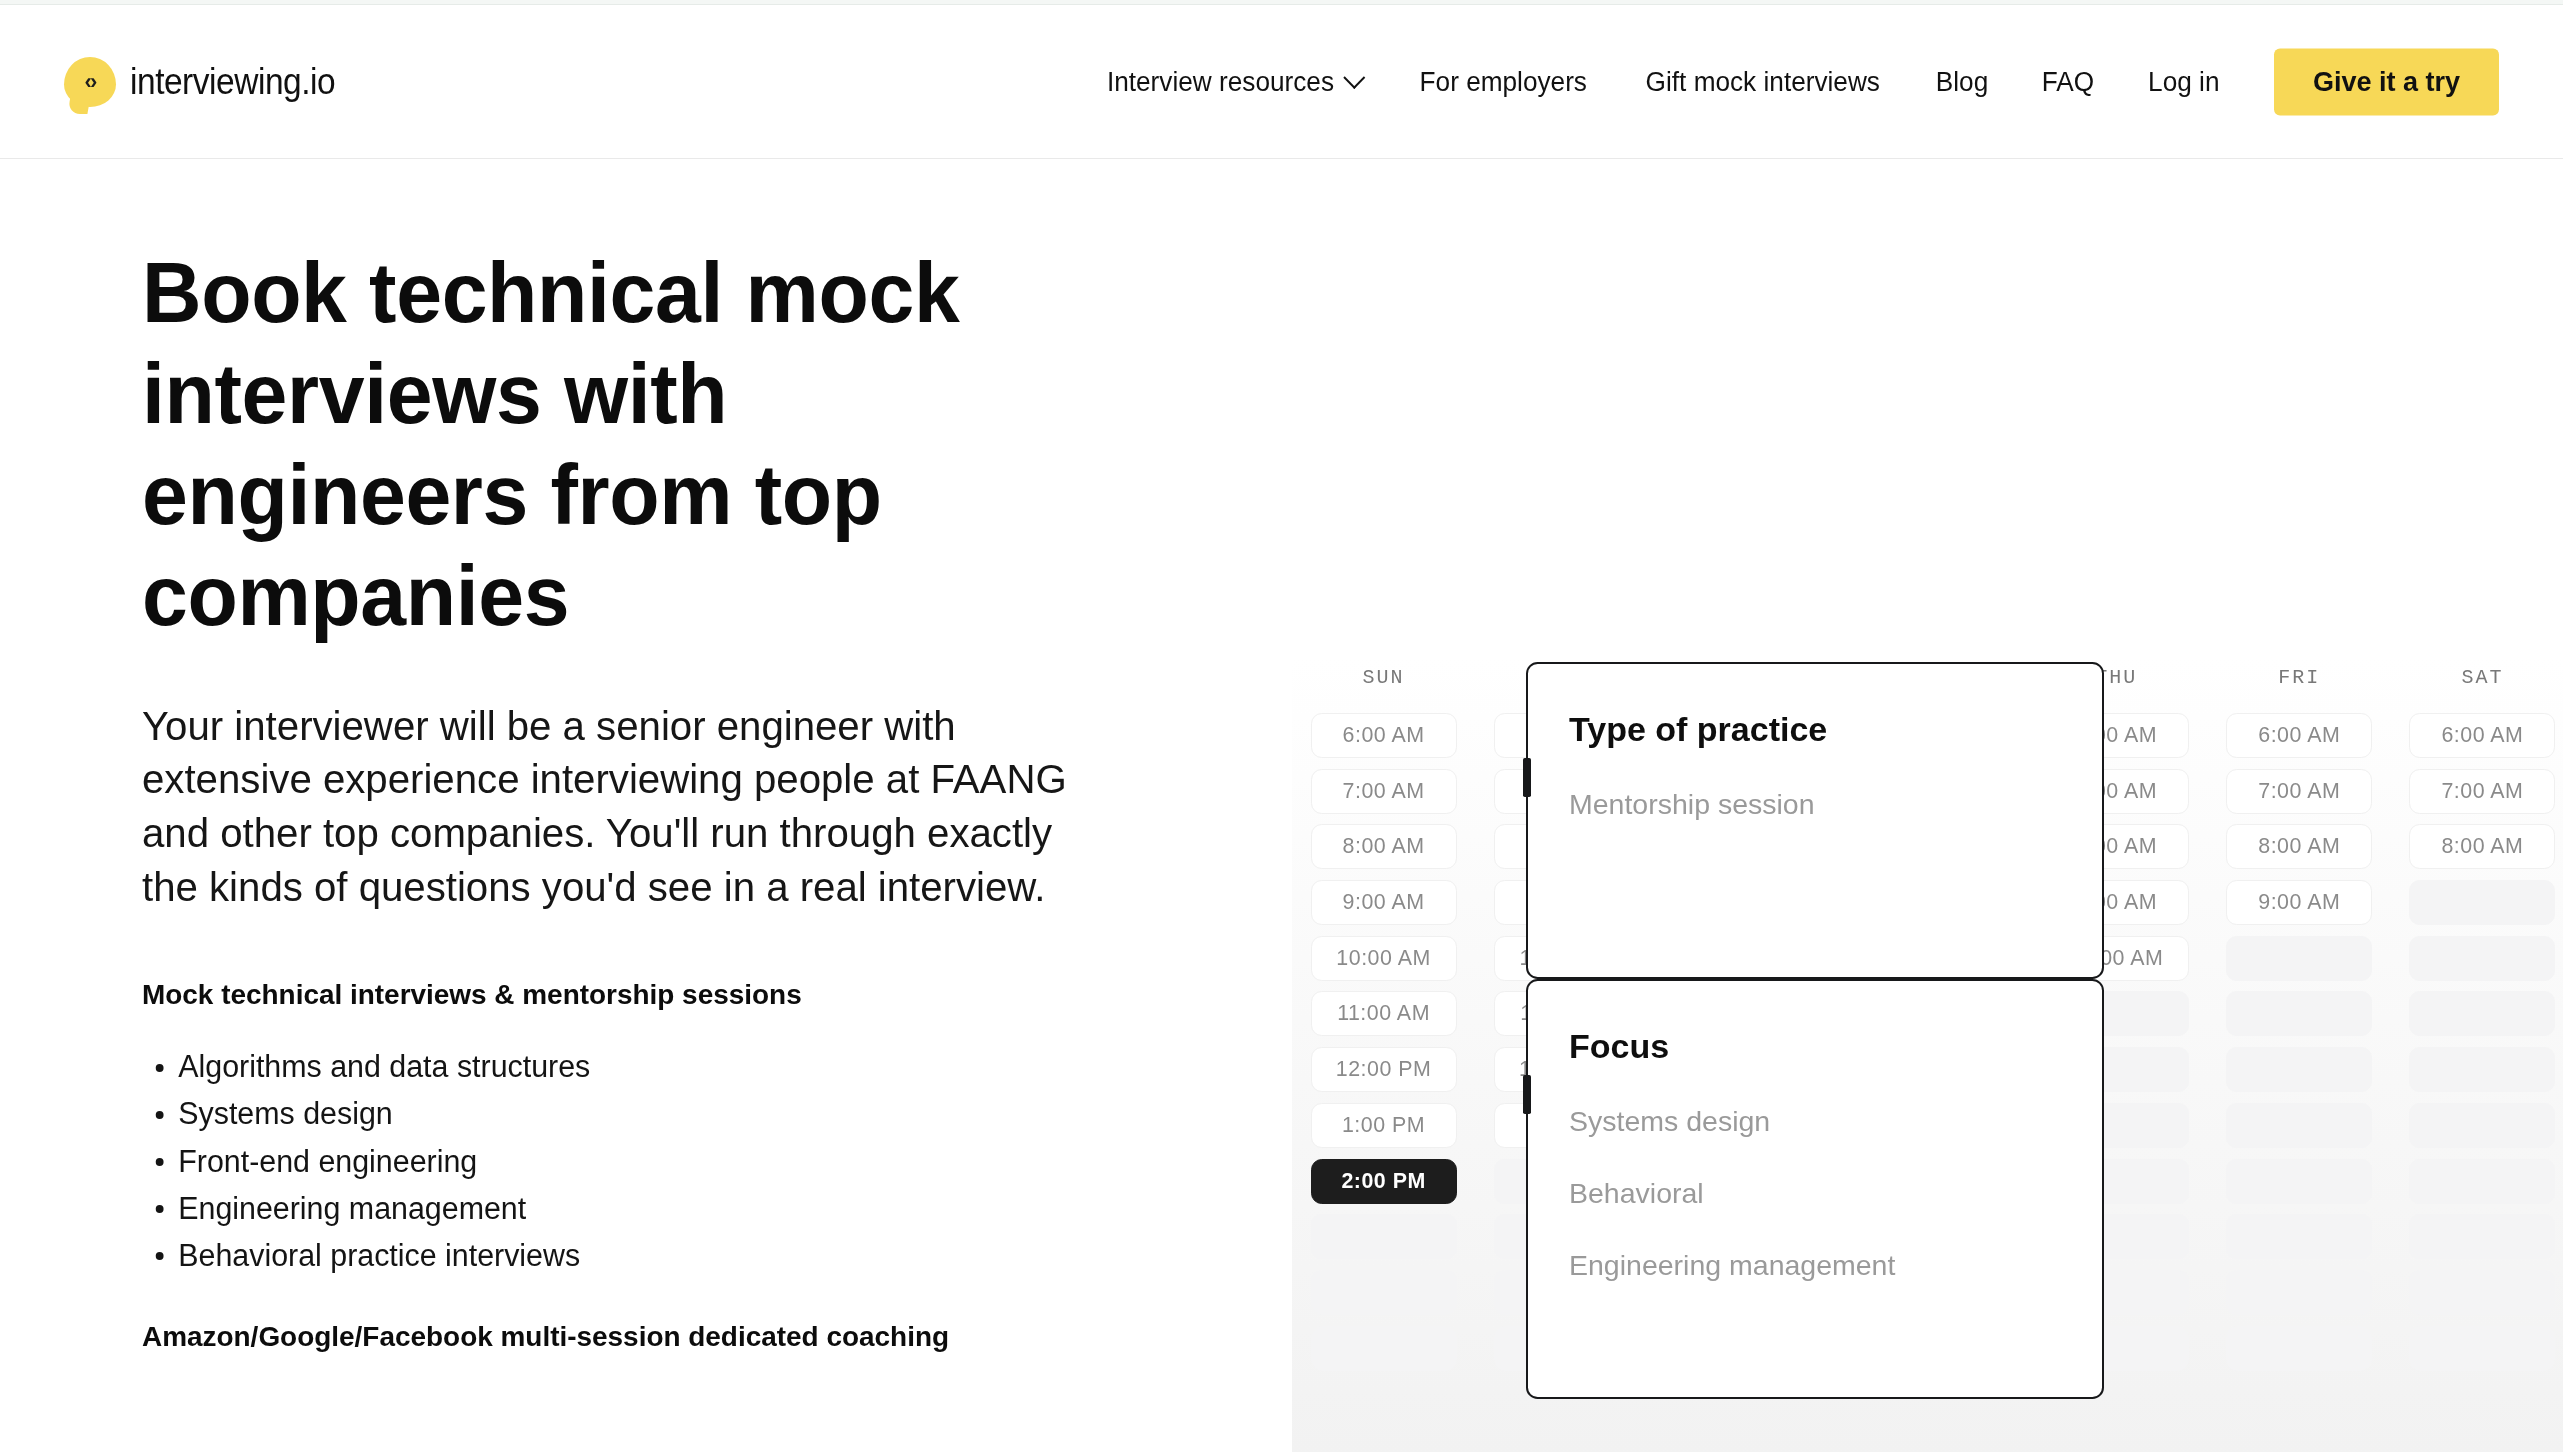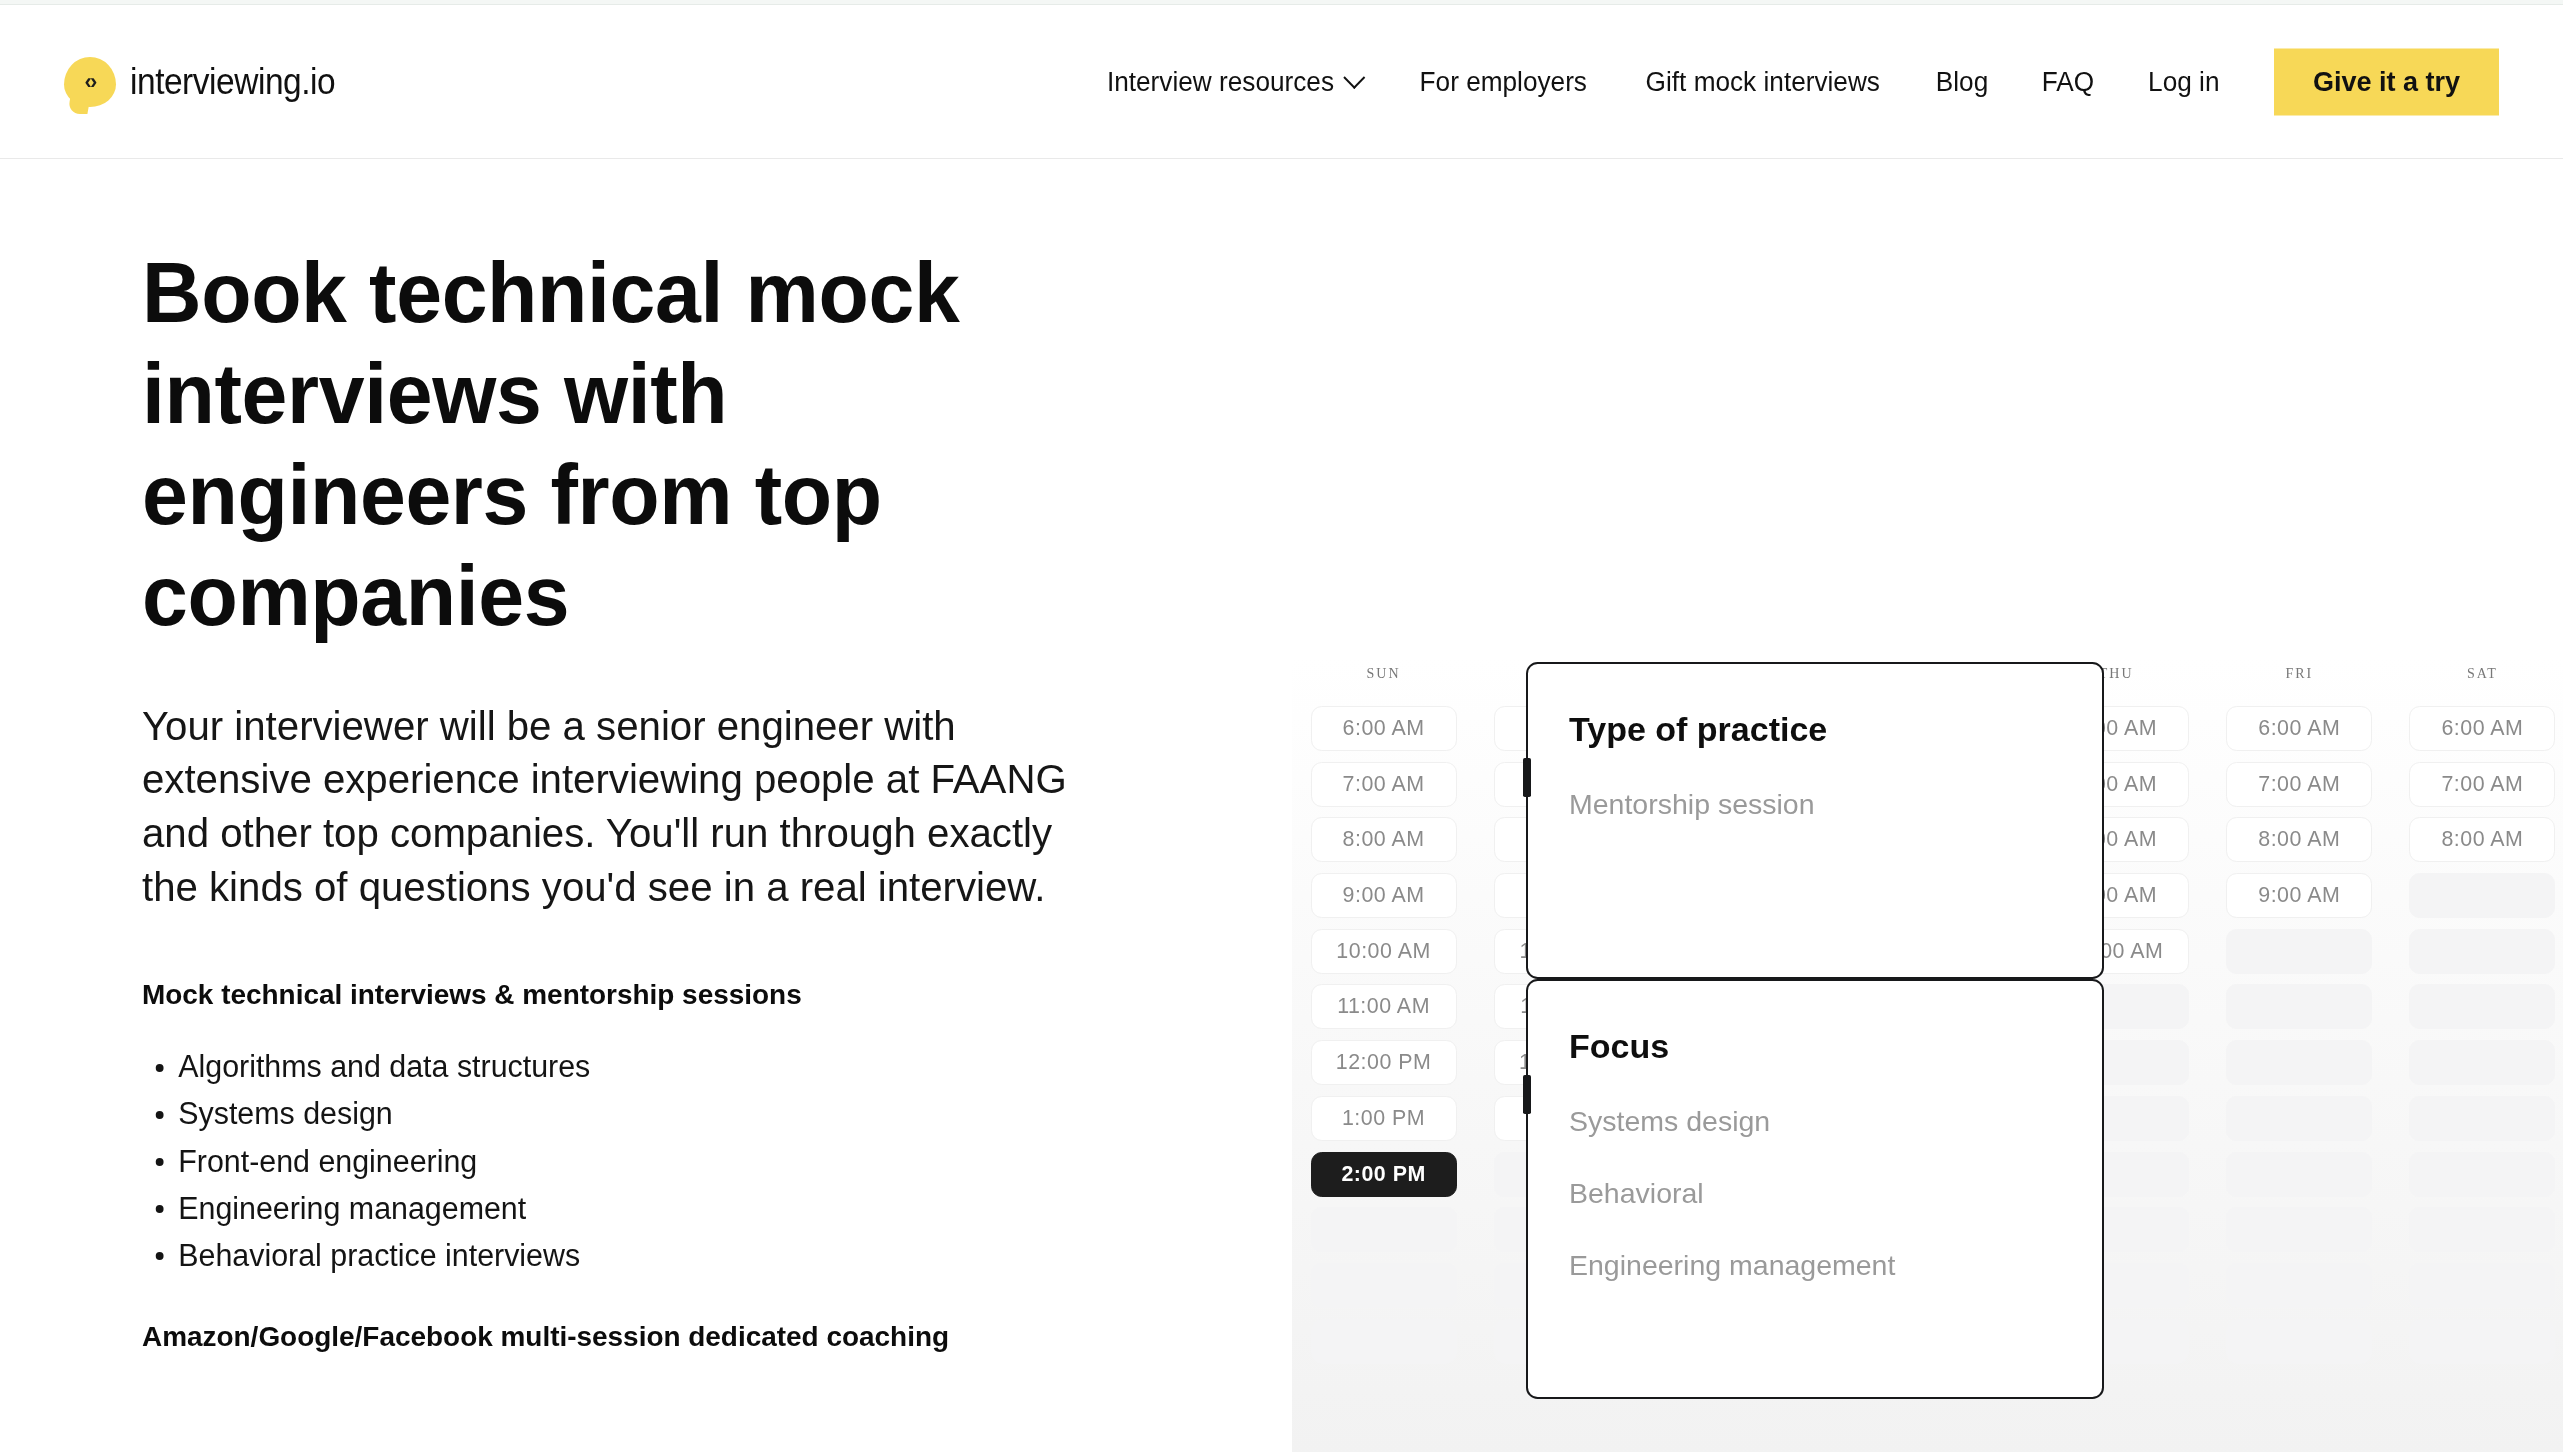--- a/index.html
+++ b/index.html
@@ -60,21 +60,21 @@
     transform:scaleX(0.97);
   }
   .nav-item:first-child{ margin-left:0; }
   .chev {
     display:inline-block; width:16px; height:16px;
     border-right:2.7px solid #111; border-bottom:2.7px solid #111;
     transform:rotate(45deg) translate(-2.7px,-2.7px);
   }
   .cta {
     margin-left:53px; background:#F7D857; color:#111;
-    font-size:27px; font-weight:700; border:none; border-radius:0;
+    font-size:27px; font-weight:700; border:none; border-radius:6px;
     padding:18px 39px; cursor:pointer; white-space:nowrap;
     font-family:"Liberation Sans Narrow","Liberation Sans",sans-serif;
   }
 
   
   .hero { position:absolute; left:142px; top:242px; width:1050px; }
   .hero h1 {
     font-size:85px; line-height:1.19; font-weight:700; color:#0c0c0c;
     letter-spacing:-0.4px; width:908px;
     font-family:"Liberation Sans Narrow","Liberation Sans",sans-serif;
@@ -109,23 +109,23 @@
   }
 
   
   .cal {
     position:absolute; left:1292px; top:657px; width:1282px; height:796px;
     background:linear-gradient(180deg,#ffffff 0%,#fbfbfb 30%,#f2f2f2 100%);
   }
   .cal-cols { display:flex; width:100%; height:100%; }
   .cal-col { flex:1 1 0; display:flex; flex-direction:column; align-items:center; }
   .day-head {
-    font-size:14px; letter-spacing:2px; color:#787878; font-weight:400;
+    font-size:20px; letter-spacing:2px; color:#787878; font-weight:400;
     margin-top:9px; margin-bottom:24px;
-    font-family:Liberation Serif, serif;
+    font-family:Liberation Mono, monospace;
   }
   .slot {
     width:146px; height:45px; border-radius:10.7px;
     display:flex; align-items:center; justify-content:center;
     font-size:21.4px; color:#8a8a8a; letter-spacing:0.5px;
     background:#fff; border:0.9px solid #f0f0f0; margin-bottom:10.7px;
     cursor:pointer; white-space:nowrap;
     font-family:"Liberation Sans Narrow","Liberation Sans",sans-serif;
   }
   .slot.selected {

